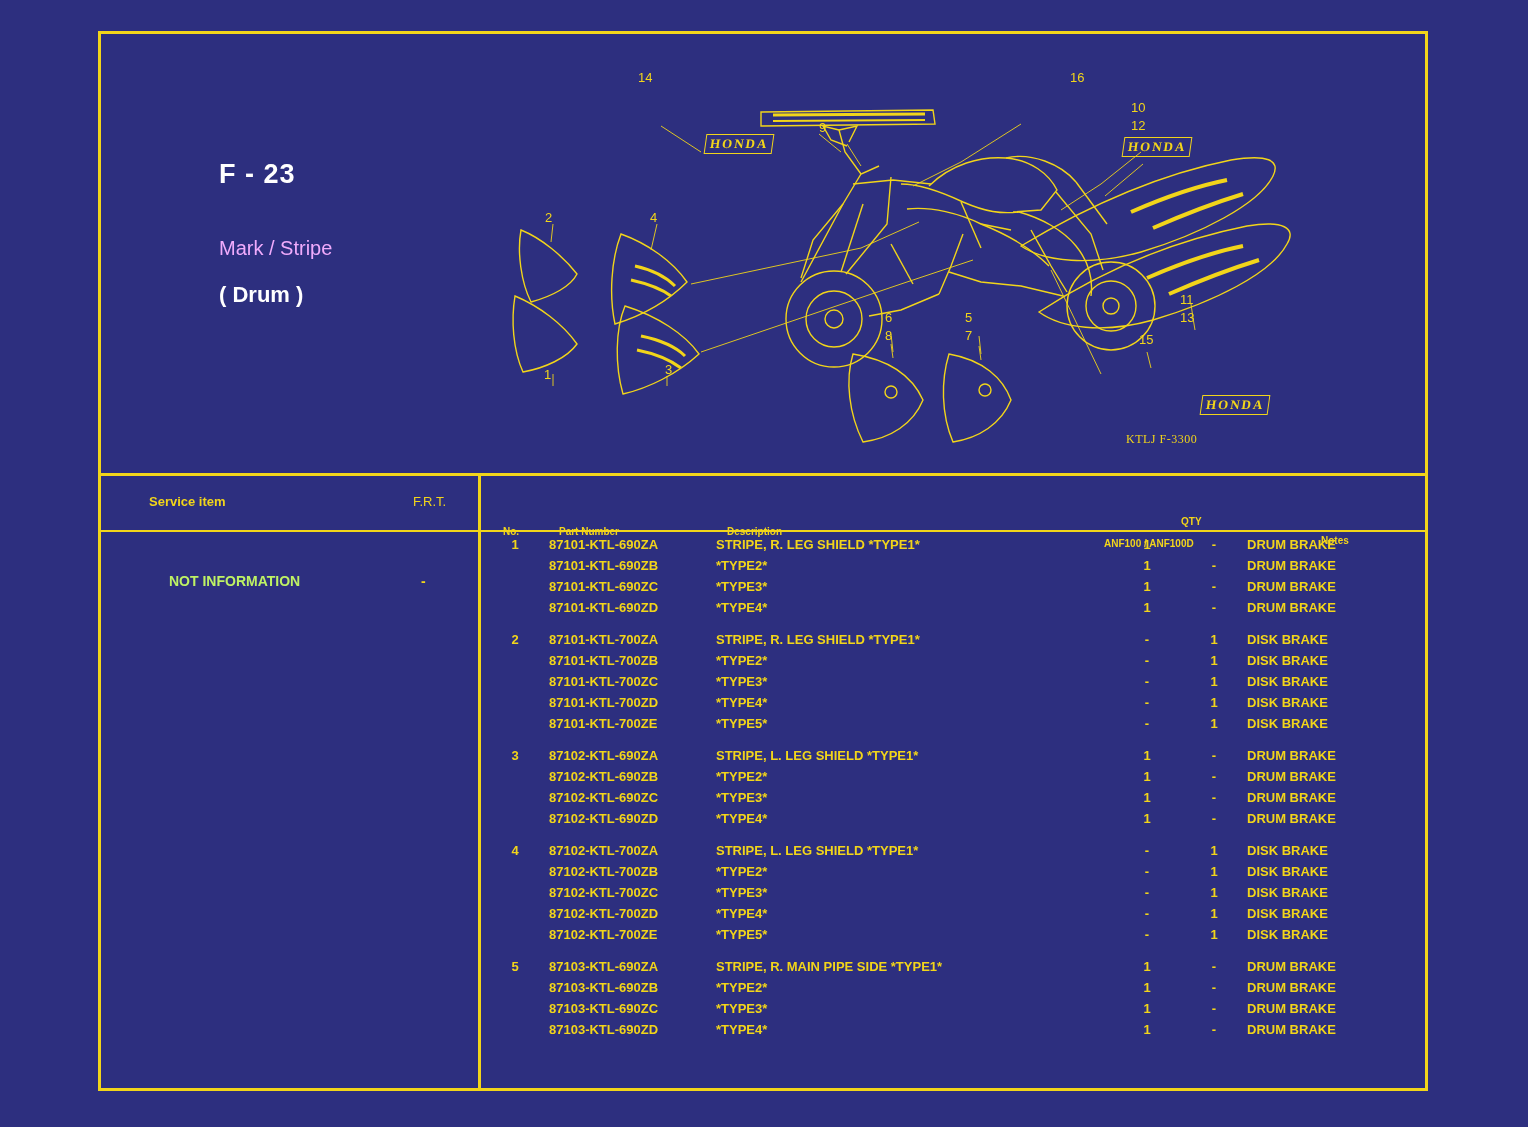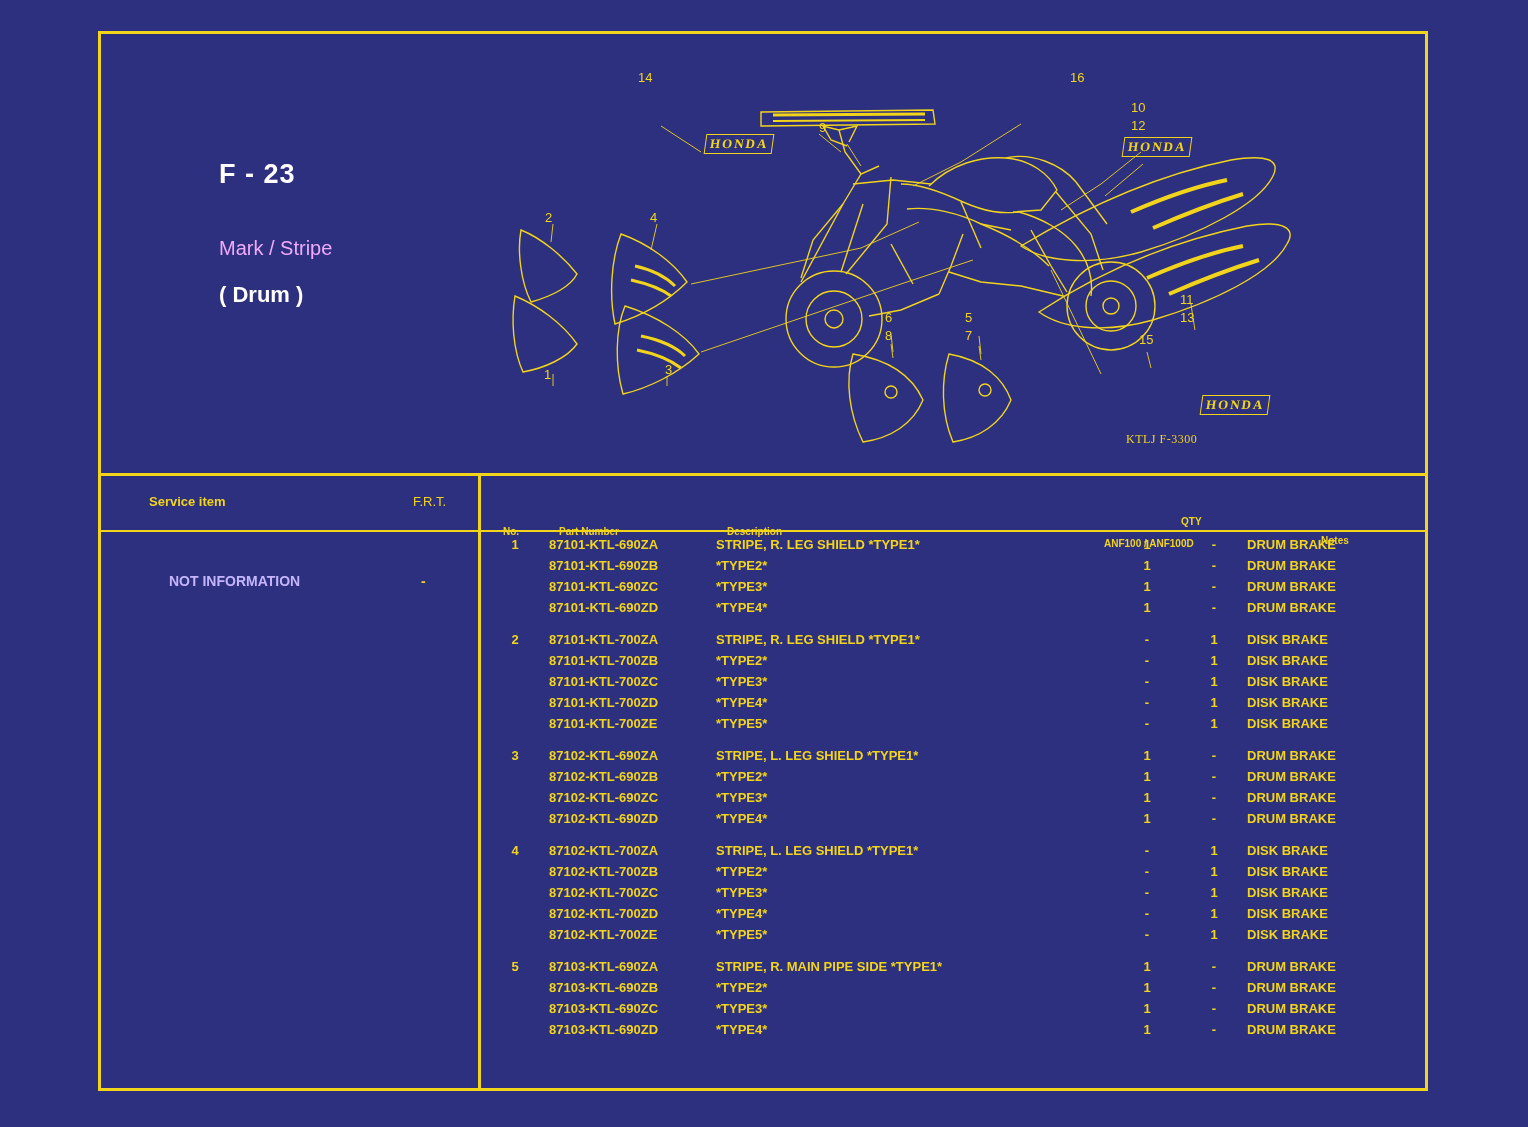--- a/index.html
+++ b/index.html
@@ -123,21 +123,21 @@
     left: 312px;
     top: 18px;
     color: #f2d51a;
     font-size: 13px;
     font-weight: normal;
   }
   .left-body .ni {
     position: absolute;
     left: 68px;
     top: 97px;
-    color: #c4b5fd;
+    color: #bef264;
     font-size: 14px;
     font-weight: bold;
   }
   .left-body .dash {
     position: absolute;
     left: 320px;
     top: 97px;
     color: #f2d51a;
     font-size: 14px;
     font-weight: bold;

